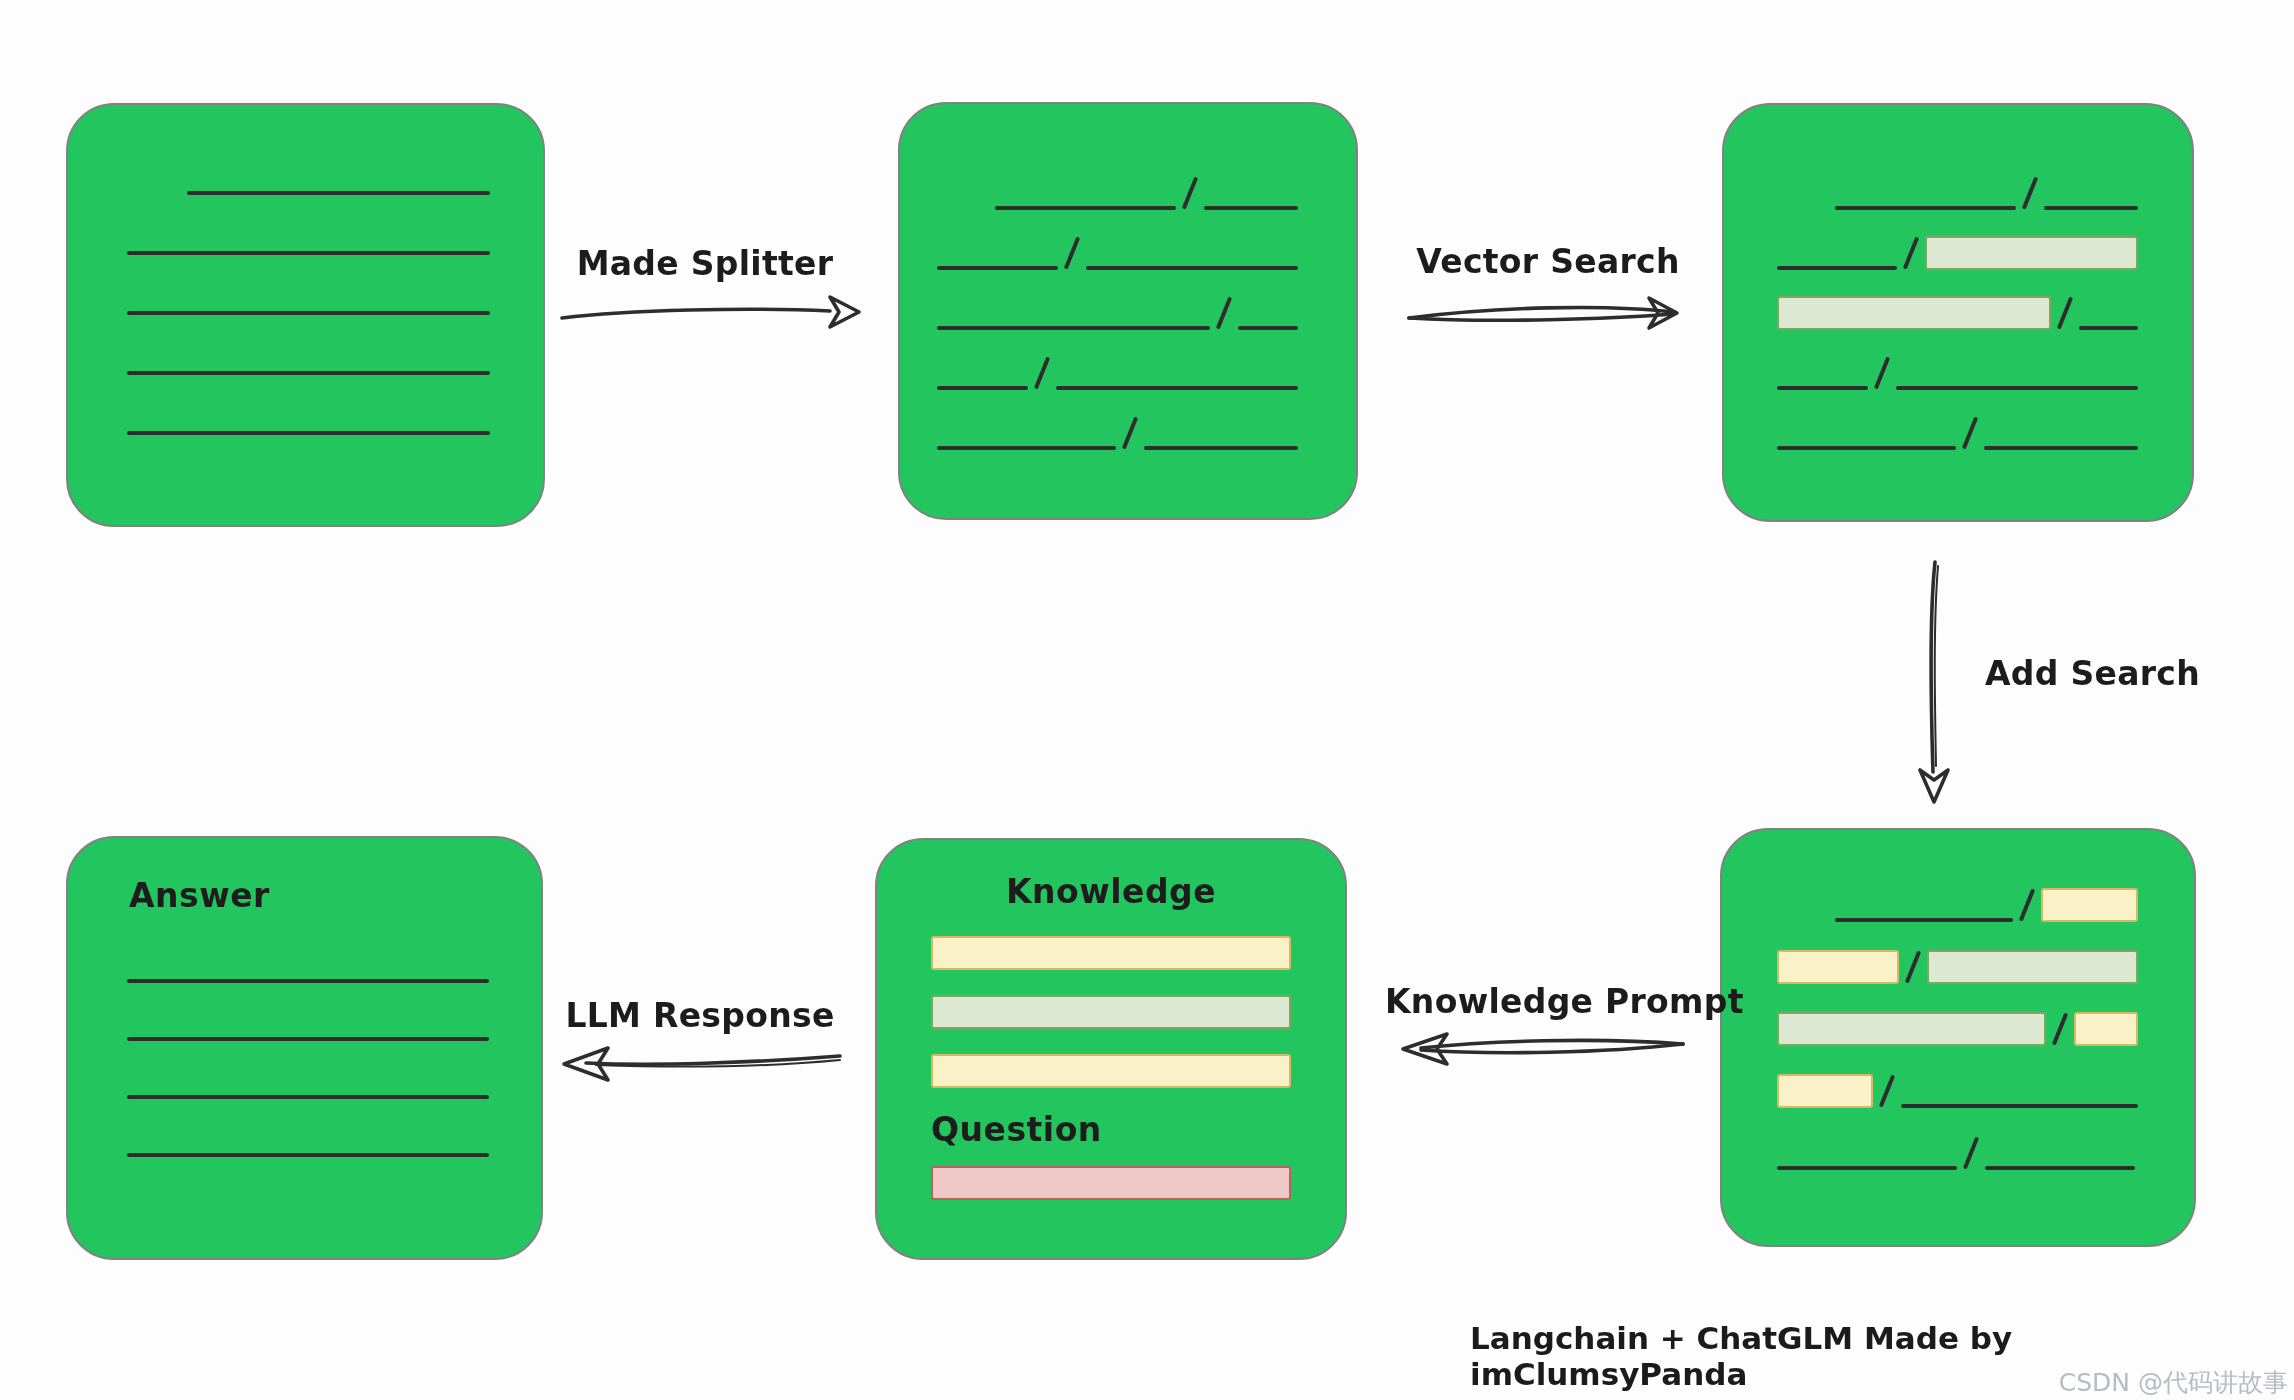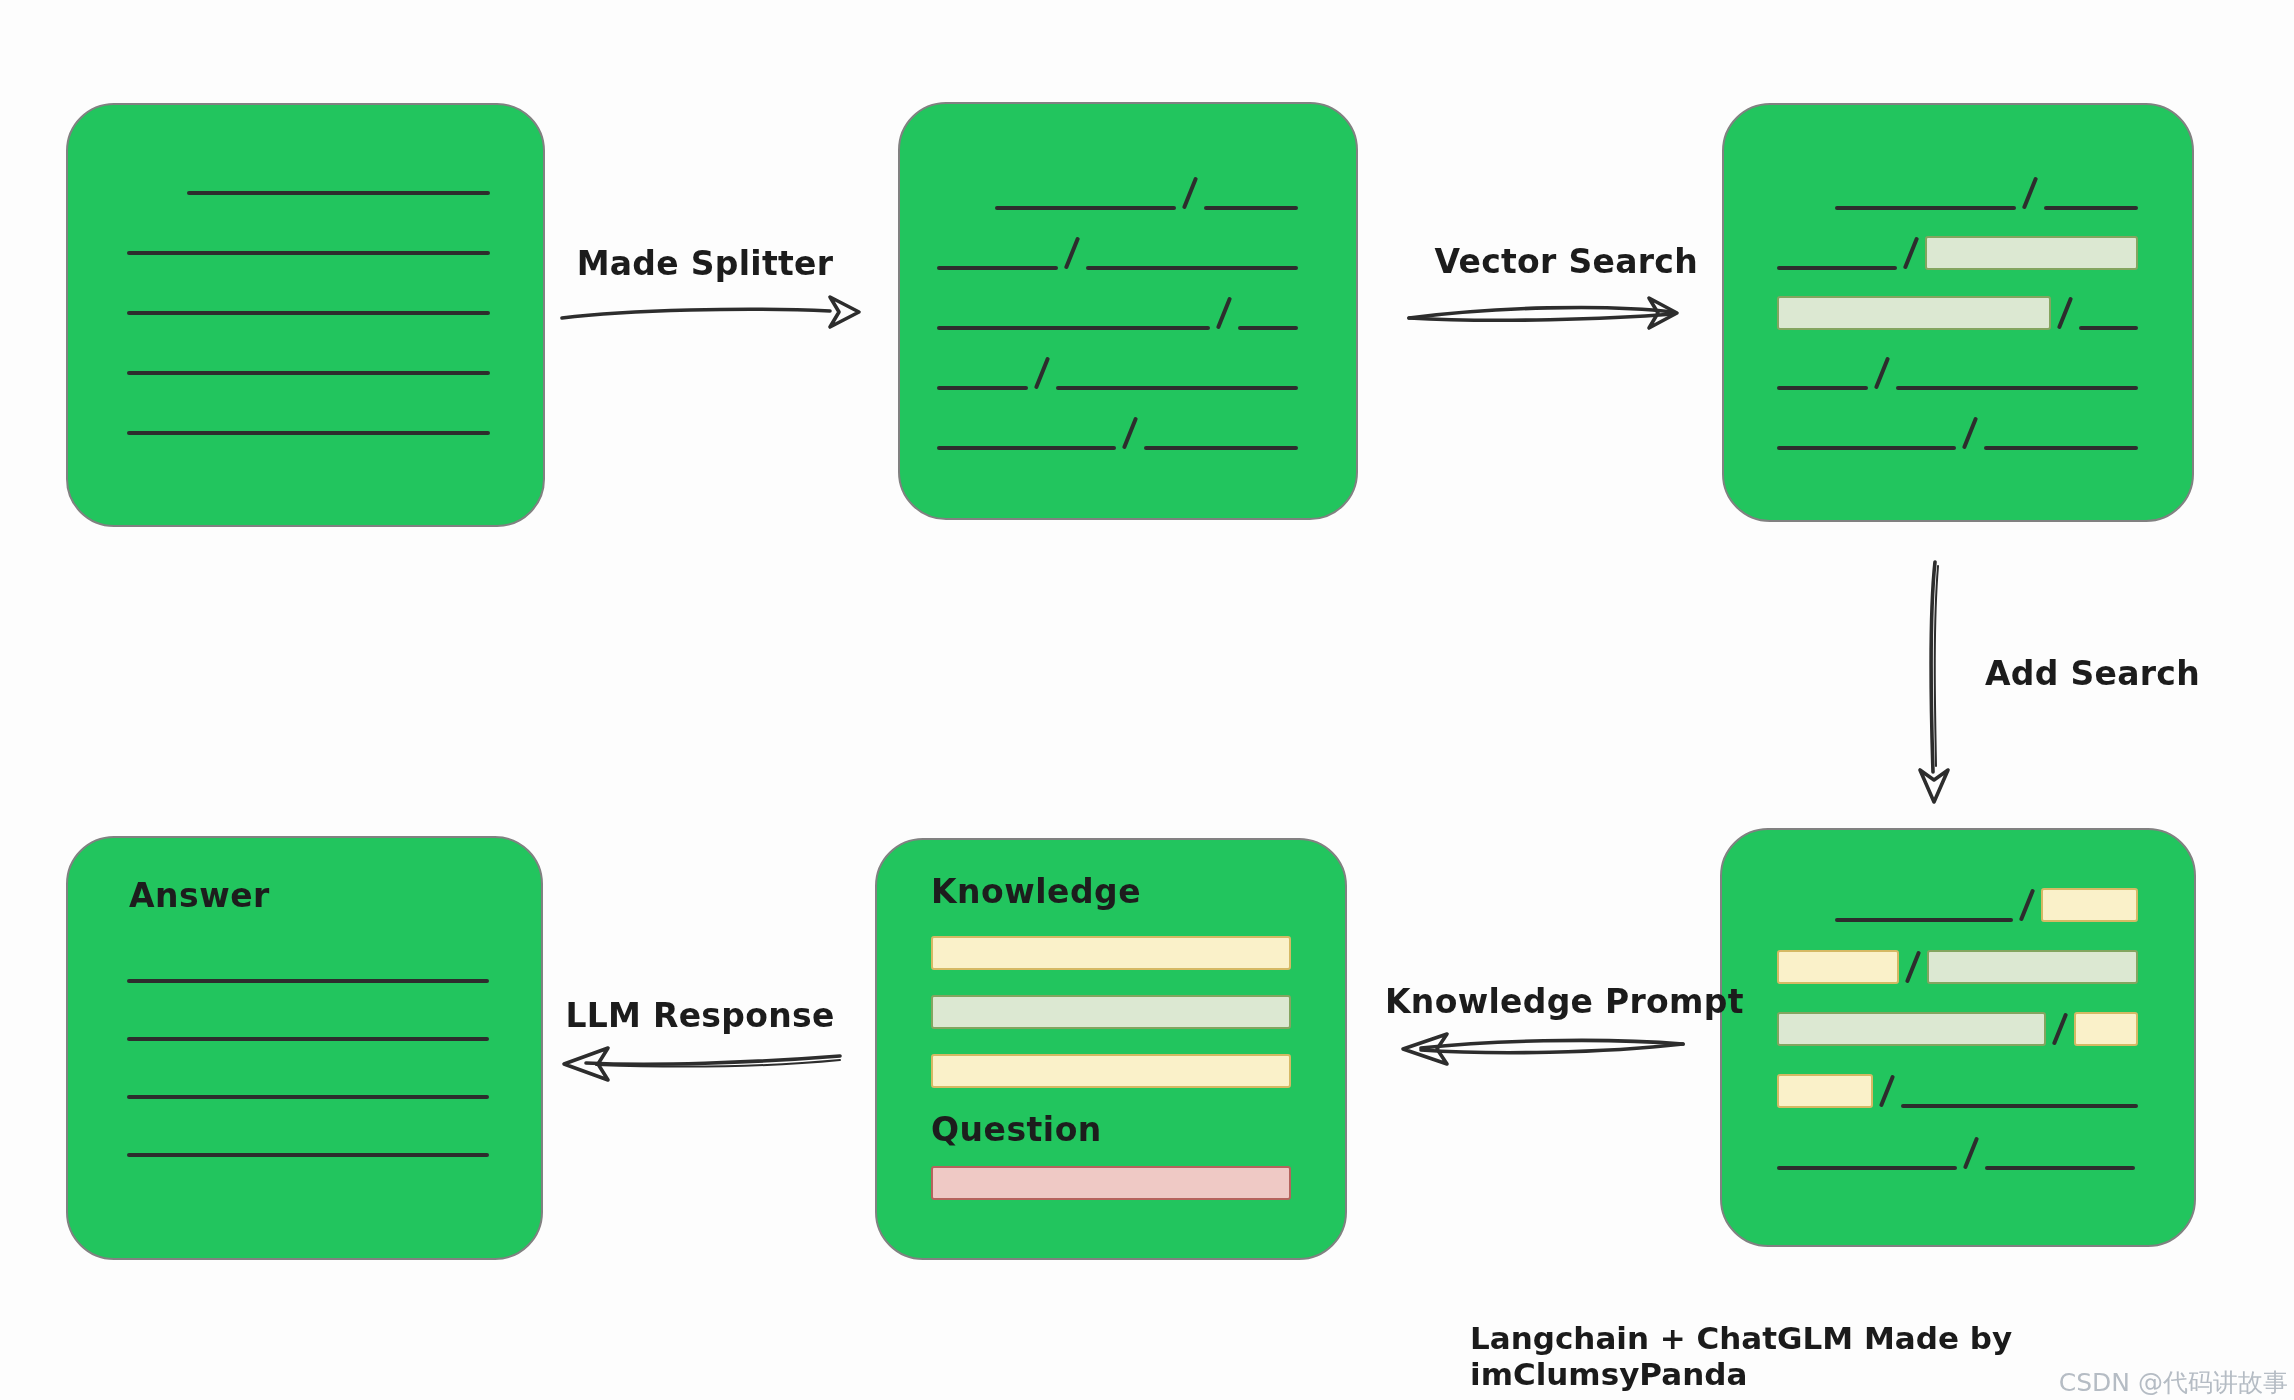--- a/index.html
+++ b/index.html
@@ -33,39 +33,39 @@
   .line{height:4px;background:var(--line);border-radius:2px;}
   .slash{width:4px;height:34px;background:var(--line);border-radius:2px;
          transform:rotate(22deg);margin:0 12px;flex:0 0 auto;}
   .rect{height:30px;border:2px solid;border-radius:3px;box-sizing:content-box;}
   .rect.green {background:var(--green-fill); border-color:var(--green-border);}
   .rect.yellow{background:var(--yellow-fill);border-color:var(--yellow-border);}
 
   
   .box-title{font-size:33px;font-weight:700;color:#1d1d1d;letter-spacing:.5px;}
   .prompt-content{padding:0 54px;}
-  .prompt-content .box-title:first-child{margin-top:32px;}
+  .prompt-content .box-title:first-child{margin-top:32px;text-align:center;}
   .prompt-content .box-title{margin-top:22px;}
   .bar{height:30px;border:2px solid;border-radius:3px;margin-top:25px;}
   .bar.yellow{background:var(--yellow-fill);border-color:var(--yellow-border);}
   .bar.green {background:var(--green-fill); border-color:var(--green-border);}
   .bar.red   {background:var(--red-fill);   border-color:var(--red-border);margin-top:17px;}
   .answer-content{padding:0 58px 0 59px;}
   .answer-content .box-title{margin:38px 0 0 2px;}
   .answer-content .hline{margin-bottom:0;margin-top:54px;}
   .answer-content .hline:first-of-type{margin-top:64px;}
 
   
   .arrow{position:absolute;}
   .arrow path{stroke:var(--line);stroke-width:3.6;fill:none;
               stroke-linecap:round;stroke-linejoin:round;}
   .arrow-label{position:absolute;font-size:33px;font-weight:700;color:#1c1c1c;
                letter-spacing:.3px;white-space:nowrap;}
   #lbl-text-splitter  {left:555px; top:244px;width:300px;text-align:center;}
-  #lbl-vector-search  {left:1398px;top:242px;width:300px;text-align:right;}
+  #lbl-vector-search  {left:1398px;top:242px;width:300px;text-align:center;}
   #lbl-add-context    {left:1985px;top:654px;text-align:left;}
   #lbl-generate-prompt{left:1385px;top:982px;width:310px;text-align:center;}
   #lbl-llm-response   {left:545px; top:996px;width:310px;text-align:center;}
 
   .caption{position:absolute;left:1470px;top:1320px;width:810px;text-align:left;
            font-size:31px;font-weight:700;color:#1b1b1b;letter-spacing:0;}
   .watermark{position:absolute;left:2040px;top:1366px;width:248px;text-align:right;
              font-size:25px;color:#b5bcc4;font-weight:400;}
 </style>
 </head>

